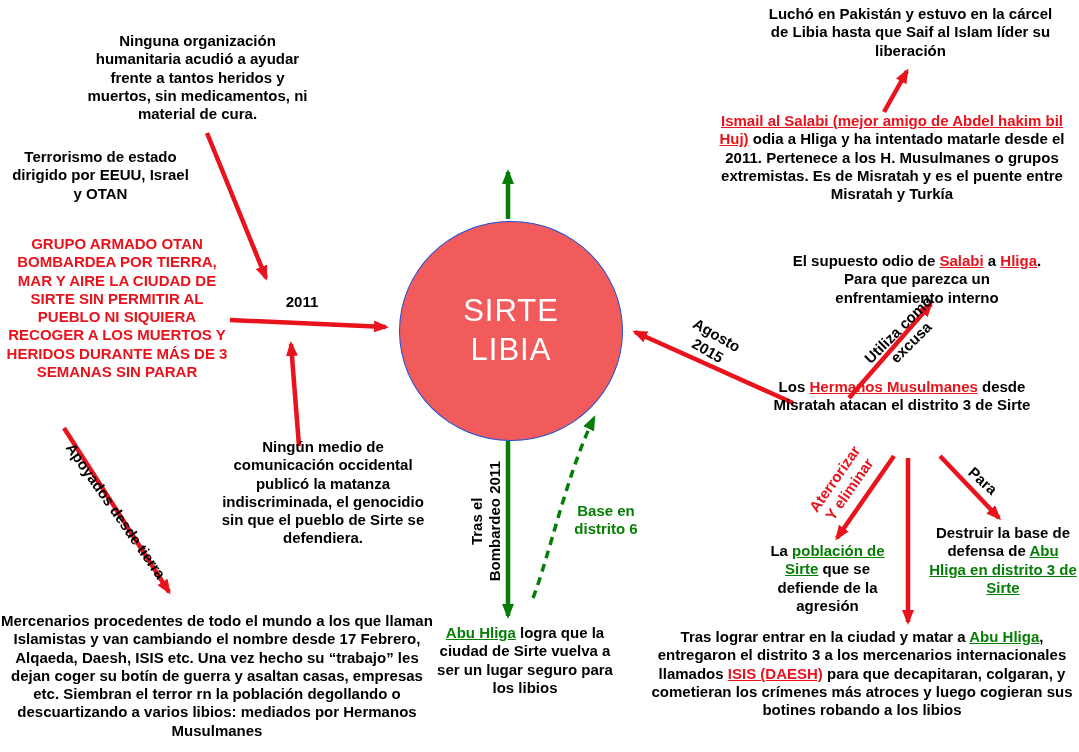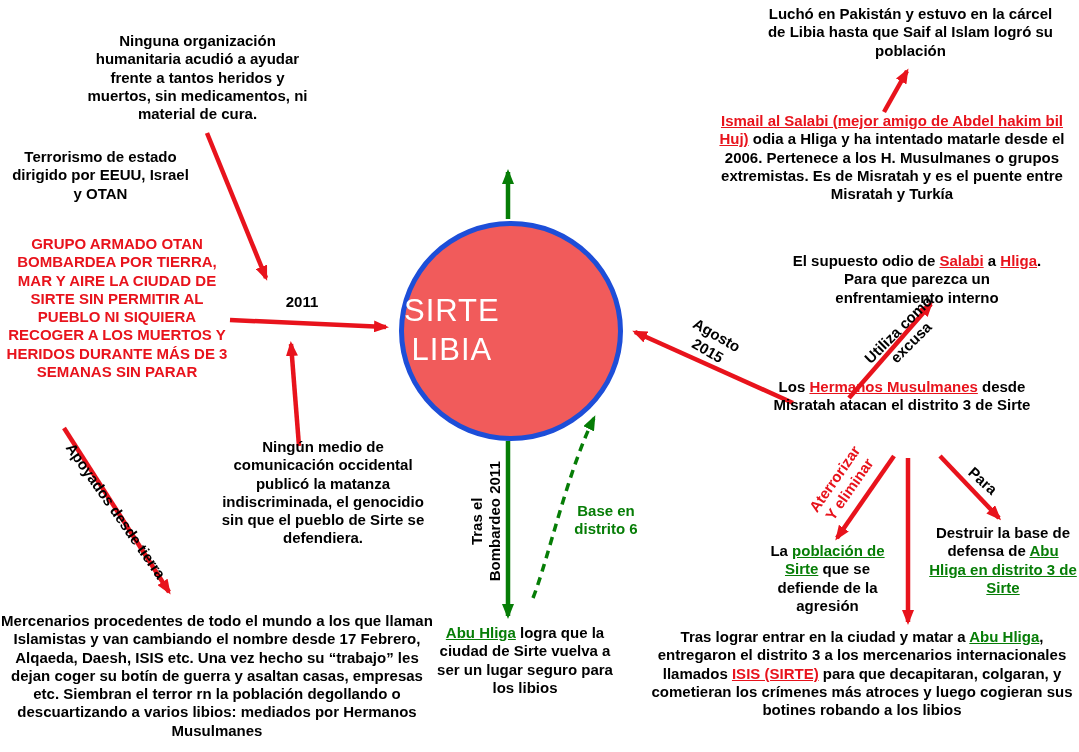--- a/index.html
+++ b/index.html
@@ -5,21 +5,21 @@
   *{margin:0;padding:0;box-sizing:border-box}
   html,body{background:#fff}
   body{font-family:"Liberation Sans",sans-serif}
   .canvas{position:relative;width:1079px;height:752px;background:#fff;overflow:hidden}
   .block{position:absolute;font-weight:bold;font-size:15px;line-height:1.22;text-align:center;color:#000;z-index:3}
   .red{color:var(--red)}
   .green{color:var(--green)}
   .u-red{color:var(--red);text-decoration:underline}
   .u-green{color:var(--green);text-decoration:underline}
   .circle{position:absolute;left:399px;top:221px;width:224px;height:220px;border-radius:50%;
-          background:var(--circle);border:5px solid #1d4ed8;display:flex;align-items:center;justify-content:flex-start;z-index:1}
+          background:var(--circle);border:1px solid #1d4ed8;display:flex;align-items:center;justify-content:center;z-index:1}
   .circle-text{color:#fff;font-size:31px;line-height:1.25;text-align:center;letter-spacing:1px;font-weight:400}
   svg.arrows{position:absolute;left:0;top:0;z-index:2;pointer-events:none}
   .ar{stroke:var(--red);stroke-width:4.5;fill:none}
   .ag{stroke:var(--green);stroke-width:4.5;fill:none}
   .agd{stroke:var(--green);stroke-width:3.5;fill:none;stroke-dasharray:8 6}
   .mr{fill:var(--red)}
   .mg{fill:var(--green)}
   .line{display:block}
 </style>
 </head>
@@ -67,25 +67,25 @@
   <div class="block" style="left:85px;top:32px;width:225px">
     <span>Ninguna organización humanitaria acudió a ayudar frente a tantos heridos y muertos, sin medicamentos, ni material de cura.</span>
   </div>
 
   <div class="block red" style="left:3px;top:235px;width:228px">
     <span>GRUPO ARMADO OTAN BOMBARDEA POR TIERRA, MAR Y AIRE LA CIUDAD DE SIRTE SIN PERMITIR AL PUEBLO NI SIQUIERA RECOGER A LOS MUERTOS Y HERIDOS DURANTE MÁS DE 3 SEMANAS SIN PARAR</span>
   </div>
 
 
   <div class="block" style="left:763px;top:5px;width:295px">
-    <span>Luchó en Pakistán y estuvo en la cárcel de Libia hasta que Saif al Islam logró su población</span>
+    <span>Luchó en Pakistán y estuvo en la cárcel de Libia hasta que Saif al Islam líder su liberación</span>
   </div>
 
   <div class="block" style="left:716px;top:112px;width:352px">
-    <span class="u-red">Ismail al Salabi (mejor amigo de Abdel hakim bil Huj)</span><span> odia a Hliga y ha intentado matarle desde el 2006. Pertenece a los H. Musulmanes o grupos extremistas. Es de Misratah y es el puente entre Misratah y Turkía</span>
+    <span class="u-red">Ismail al Salabi (mejor amigo de Abdel hakim bil Huj)</span><span> odia a Hliga y ha intentado matarle desde el 2011. Pertenece a los H. Musulmanes o grupos extremistas. Es de Misratah y es el puente entre Misratah y Turkía</span>
   </div>
 
   <div class="block" style="left:788px;top:252px;width:258px">
     <span>El supuesto odio de </span><span class="u-red">Salabi</span><span> a </span><span class="u-red">Hliga</span><span>. Para que parezca un enfrentamiento interno</span>
   </div>
 
   <div class="block" style="left:768px;top:378px;width:268px">
     <span>Los </span><span class="u-red">Hermanos Musulmanes</span><span> desde Misratah atacan el distrito 3 de Sirte</span>
   </div>
 
@@ -103,21 +103,21 @@
 
   <div class="block" style="left:0px;top:612px;width:434px">
     <span>Mercenarios procedentes de todo el mundo a los que llaman Islamistas y van cambiando el nombre desde 17 Febrero, Alqaeda, Daesh, ISIS etc. Una vez hecho su “trabajo” les dejan coger su botín de guerra y asaltan casas, empresas etc. Siembran el terror rn la población degollando o descuartizando a varios libios: mediados por Hermanos Musulmanes</span>
   </div>
 
   <div class="block" style="left:212px;top:438px;width:222px">
     <span>Ningún medio de comunicación occidental publicó la matanza indiscriminada, el genocidio sin que el pueblo de Sirte se defendiera.</span>
   </div>
 
   <div class="block" style="left:646px;top:628px;width:432px">
-    <span>Tras lograr entrar en la ciudad y matar a </span><span class="u-green">Abu Hliga</span><span>, entregaron el distrito 3 a los mercenarios internacionales llamados </span><span class="u-red">ISIS (SIRTE)</span><span> para que decapitaran, colgaran, y cometieran los crímenes más atroces y luego cogieran sus botines robando a los libios</span>
+    <span>Tras lograr entrar en la ciudad y matar a </span><span class="u-green">Abu Hliga</span><span>, entregaron el distrito 3 a los mercenarios internacionales llamados </span><span class="u-red">ISIS (DAESH)</span><span> para que decapitaran, colgaran, y cometieran los crímenes más atroces y luego cogieran sus botines robando a los libios</span>
   </div>
 
   <div class="block" style="left:272px;top:293px;width:60px">
     <span>2011</span>
   </div>
 
   <div class="block" style="left:662px;top:325px;width:100px;transform:rotate(30deg)">
     <span class="line">Agosto</span>
     <span class="line">2015</span>
   </div>

